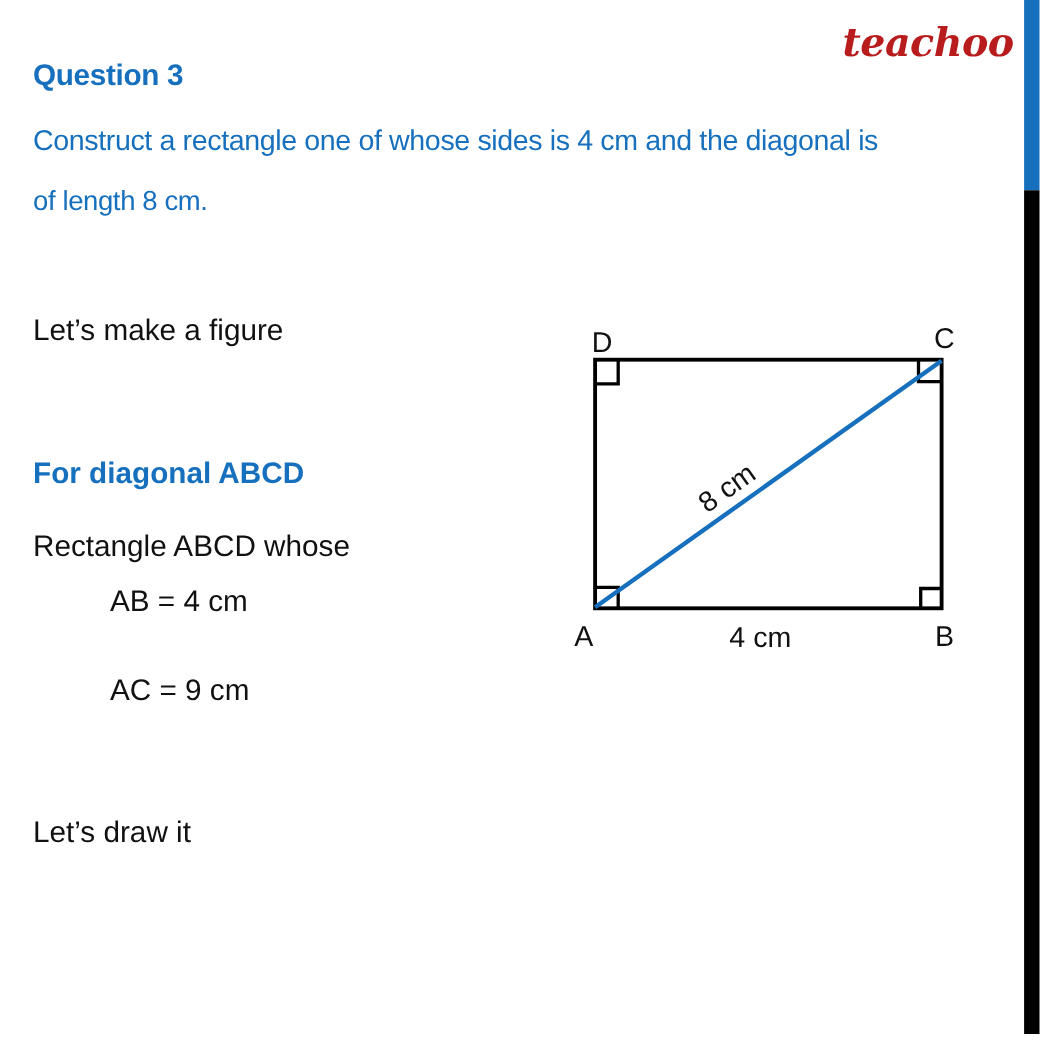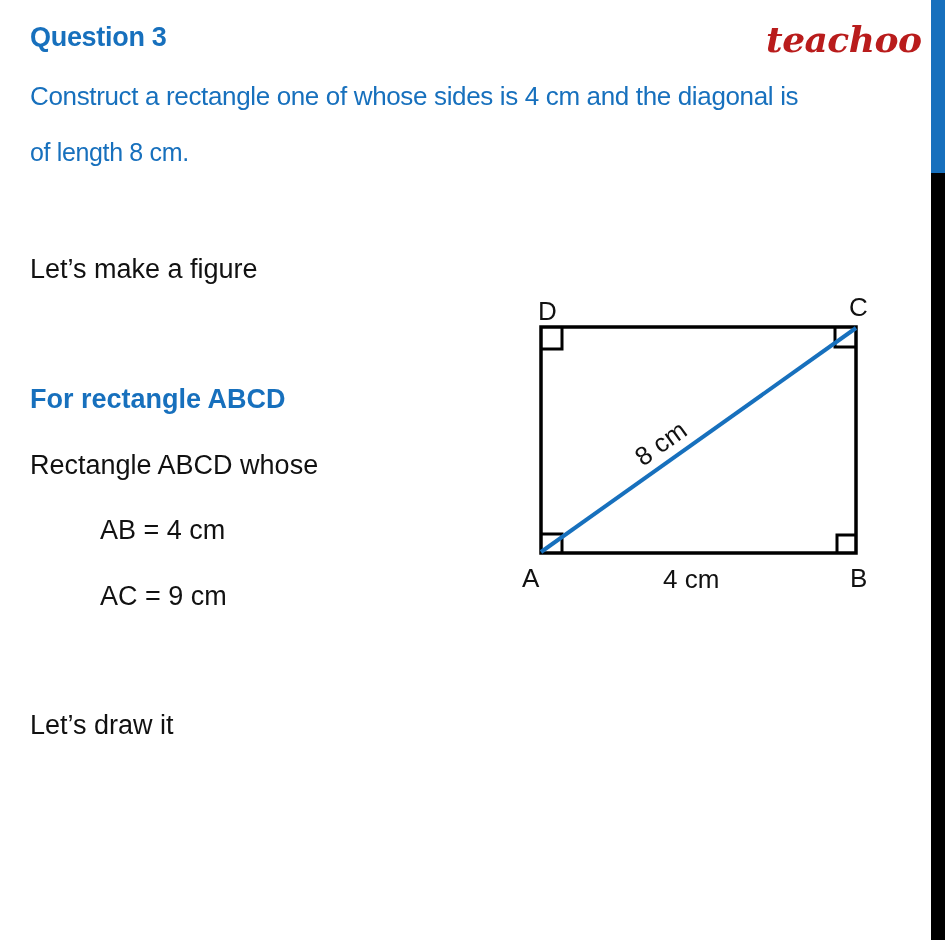--- a/index.html
+++ b/index.html
@@ -1,44 +1,44 @@
 <!DOCTYPE html>
 <html><head>
   <meta charset="utf-8">
   <style>
     html, body { margin: 0; padding: 0; background: #ffffff; }
     body { width: 945px; height: 945px; position: relative; overflow: hidden; font-family: "Liberation Sans", "DejaVu Sans", sans-serif; }
-    .txt { position: absolute; white-space: nowrap; color: #111111; font-size: 27px; line-height: 1; }
+    .txt { position: absolute; white-space: nowrap; color: #111111; font-size: 27px; line-height: 1; margin-top: 31px; }
     .blue { color: #1770BD; }
     .q-title { left: 30px; top: 24px; font-size: 27px; font-weight: bold; letter-spacing: -0.3px; }
     .logo { position: absolute; left: 766px; top: 18px; font-family: "DejaVu Serif", serif; font-style: italic; font-weight: bold; font-size: 36px; color: #b91c1c; letter-spacing: -0.5px; }
     .q-line1 { left: 30px; top: 83px; font-size: 26px; letter-spacing: -0.35px; }
     .q-line2 { left: 30px; top: 140px; font-size: 25px; letter-spacing: -0.35px; }
     .p1 { left: 30px; top: 256px; text-align: center; }
     .p2 { left: 30px; top: 386px; font-weight: bold; }
     .p3 { left: 30px; top: 452px; }
-    .p4 { left: 100px; top: 517px; }
+    .p4 { left: 100px; top: 502px; }
     .p5 { left: 100px; top: 583px; }
     .p6 { left: 30px; top: 712px; }
     .strip-blue { position: absolute; left: 931px; top: 0; width: 14px; height: 173px; background: #1770BD; }
     .strip-black { position: absolute; left: 931px; top: 173px; width: 14px; height: 767px; background: #000000; }
     svg.fig { position: absolute; left: 0; top: 0; }
     svg text { font-family: "Liberation Sans", "DejaVu Sans", sans-serif; font-size: 26px; fill: #111111; }
   </style>
 </head>
 <body>
 
 <div class="txt blue q-title">Question 3</div>
 <div class="logo">teachoo</div>
 
 <div class="txt blue q-line1">Construct a rectangle one of whose sides is 4 cm and the diagonal is</div>
 <div class="txt blue q-line2">of length 8 cm.</div>
 
 <div class="txt p1">Let’s make a figure</div>
-<div class="txt blue p2">For rectangle ABCD</div>
+<div class="txt blue p2">For diagonal ABCD</div>
 <div class="txt p3">Rectangle ABCD whose</div>
 <div class="txt p4">AB = 4 cm</div>
 <div class="txt p5">AC = 9 cm</div>
 <div class="txt p6">Let’s draw it</div>
 
 <svg class="fig" width="945" height="945" viewBox="0 0 945 945">
 
   <rect x="541" y="327" width="315" height="226" fill="none" stroke="#000" stroke-width="3.5"></rect>
 
   <polyline points="541,349 562,349 562,327" fill="none" stroke="#000" stroke-width="3"></polyline>

